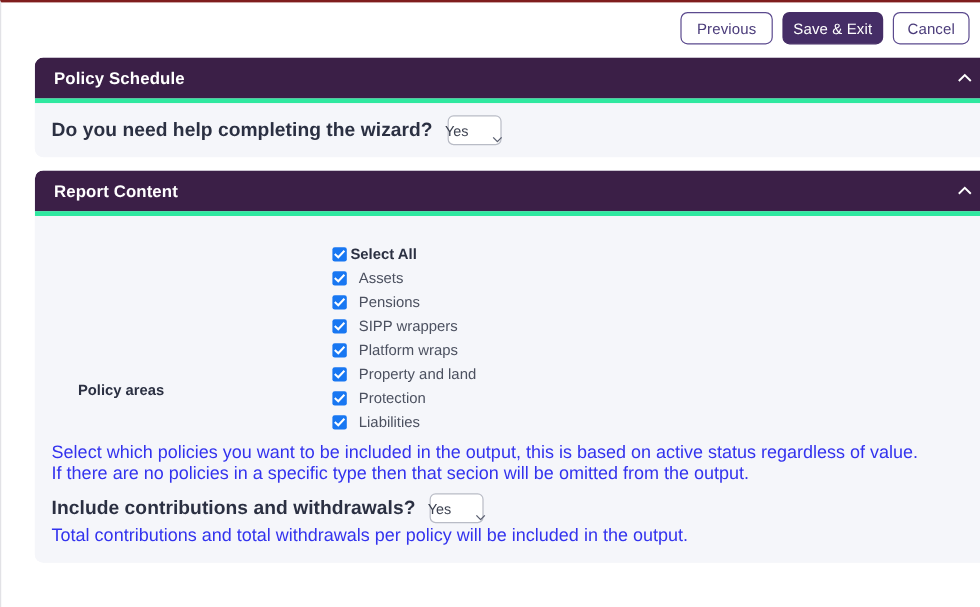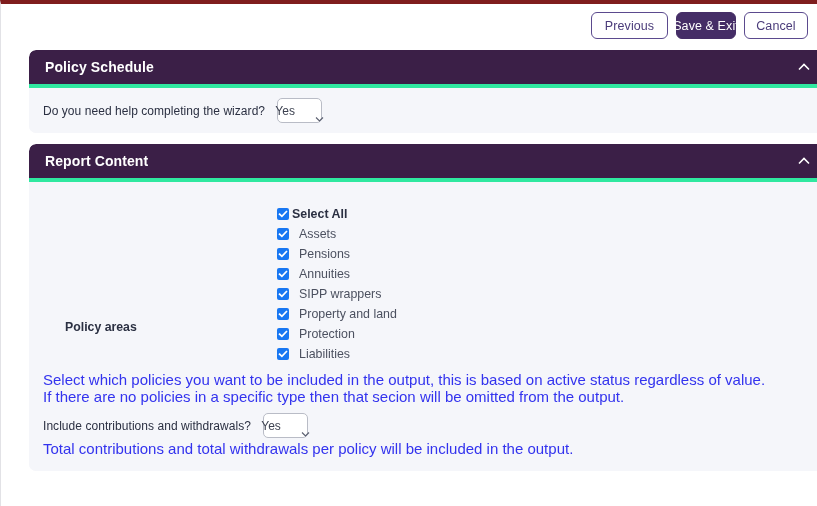--- a/index.html
+++ b/index.html
@@ -7,21 +7,21 @@
     margin: 0; padding: 0;
     width: 817px; height: 506px;
     background: #ffffff;
     font-family: "Liberation Sans", sans-serif;
     overflow: hidden;
   }
   .page {
     position: relative;
     width: 817px; height: 506px;
     background: #ffffff;
-    border-top: 4px solid #7f1d1d;
+    border-top: 2px solid #7f1d1d;
     border-left: 1px solid #e2e2e6;
   }
 
   
   .toolbar {
     position: absolute;
     top: 8px; right: 9px;
     display: flex;
     gap: 8px;
     align-items: center;
@@ -43,21 +43,21 @@
     border: 1px solid #5b4a8e;
     color: #4a3b7a;
   }
   .btn-solid {
     background: #452d66;
     border: 1px solid #452d66;
     color: #ffffff;
   }
   .btn-previous { width: 77px; }
   .btn-next     { width: 69px; }
-  .btn-save     { width: 60px; }
+  .btn-save     { width: 84px; }
   .btn-cancel   { width: 64px; }
 
   
   .panel {
     position: absolute;
     left: 28px;
     width: 797px;
     border-radius: 7px 7px 7px 7px;
     overflow: hidden;
     background: #f5f6fa;
@@ -92,22 +92,22 @@
   }
 
   
   #panel-schedule { top: 46px; }
   .row-inline {
     display: flex;
     align-items: center;
     padding: 10px 0 10px 14px;
   }
   .field-label {
-    font-size: 12px;
-    font-weight: normal;
+    font-size: 16px;
+    font-weight: bold;
     color: #2b3042;
     letter-spacing: 0.05px;
   }
   .select-box {
     margin-left: 12px;
     width: 45px;
     height: 25px;
     background: #ffffff;
     border: 1px solid #b9bcc6;
     border-radius: 5px;
@@ -266,29 +266,29 @@
                 </svg>
               </span>
               <span class="cb-label">Pensions</span>
             </div>
             <div class="cb-row">
               <span class="cb">
                 <svg width="10" height="10" viewBox="0 0 10 10">
                   <polyline points="1.6,5.2 3.9,7.4 8.4,2.6" fill="none" stroke="#ffffff" stroke-width="1.7" stroke-linecap="square"></polyline>
                 </svg>
               </span>
-              <span class="cb-label">Annuities</span>
-            </div>
-            <div class="cb-row">
-              <span class="cb">
-                <svg width="10" height="10" viewBox="0 0 10 10">
-                  <polyline points="1.6,5.2 3.9,7.4 8.4,2.6" fill="none" stroke="#ffffff" stroke-width="1.7" stroke-linecap="square"></polyline>
-                </svg>
-              </span>
               <span class="cb-label">SIPP wrappers</span>
+            </div>
+            <div class="cb-row">
+              <span class="cb">
+                <svg width="10" height="10" viewBox="0 0 10 10">
+                  <polyline points="1.6,5.2 3.9,7.4 8.4,2.6" fill="none" stroke="#ffffff" stroke-width="1.7" stroke-linecap="square"></polyline>
+                </svg>
+              </span>
+              <span class="cb-label">Platform wraps</span>
             </div>
             <div class="cb-row">
               <span class="cb">
                 <svg width="10" height="10" viewBox="0 0 10 10">
                   <polyline points="1.6,5.2 3.9,7.4 8.4,2.6" fill="none" stroke="#ffffff" stroke-width="1.7" stroke-linecap="square"></polyline>
                 </svg>
               </span>
               <span class="cb-label">Property and land</span>
             </div>
             <div class="cb-row">

